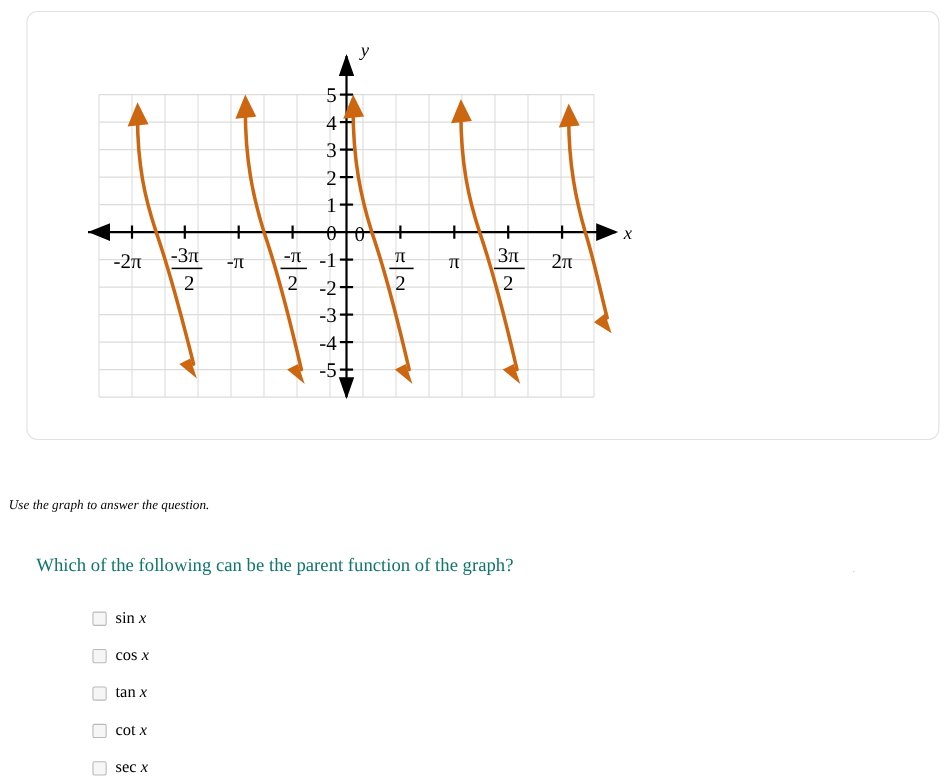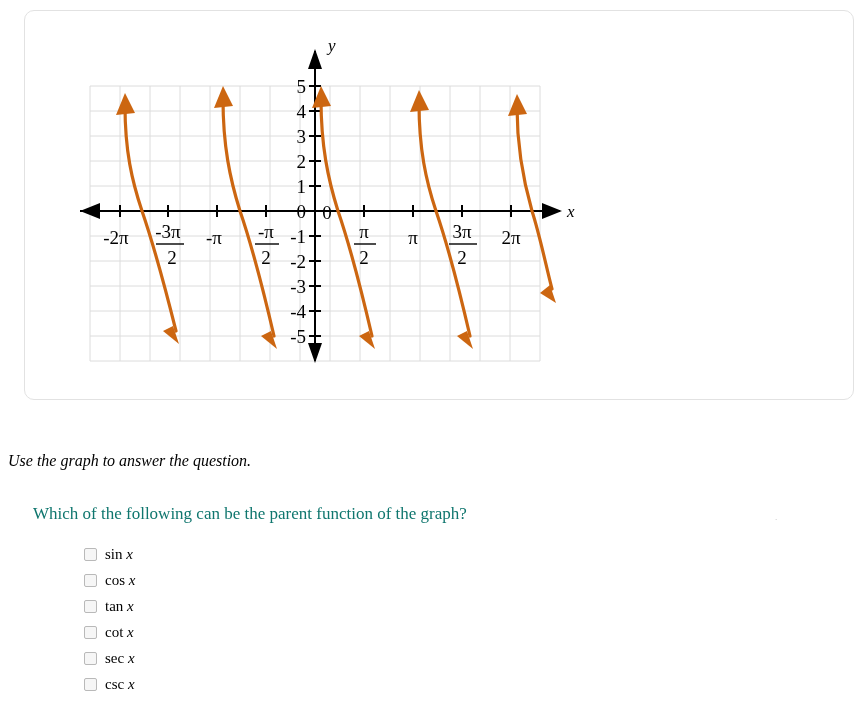--- a/index.html
+++ b/index.html
@@ -36,21 +36,21 @@
     width: 500px;
     height: 350px;
   }
 
   
   .instruction {
     position: absolute;
     left: 8px;
     top: 452px;
     font-style: italic;
-    font-size: 16px;
+    font-size: 12px;
     color: #000;
   }
 
   .question {
     position: absolute;
     left: 33px;
     top: 504px;
     font-size: 17px;
     color: #0f766e;
   }
@@ -66,20 +66,21 @@
   .choices {
     position: absolute;
     left: 84px;
     top: 541px;
   }
 
   .choice {
     display: flex;
     align-items: center;
     height: 26px;
+    margin-top: 8px;
   }
 
   .choice-box {
     width: 13px;
     height: 13px;
     border: 1px solid #b9b9b9;
     border-radius: 2px;
     background: #f6f6f6;
     box-sizing: border-box;
     margin-right: 8px;

